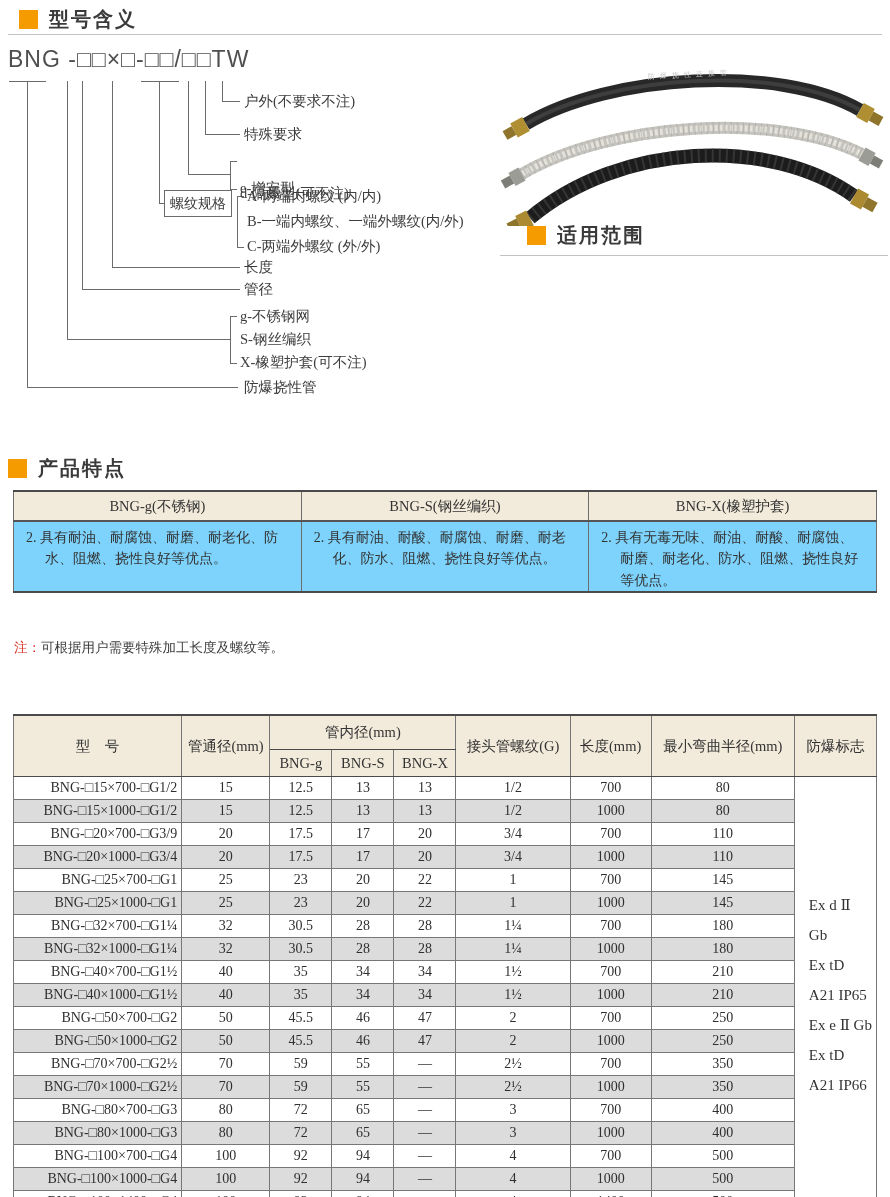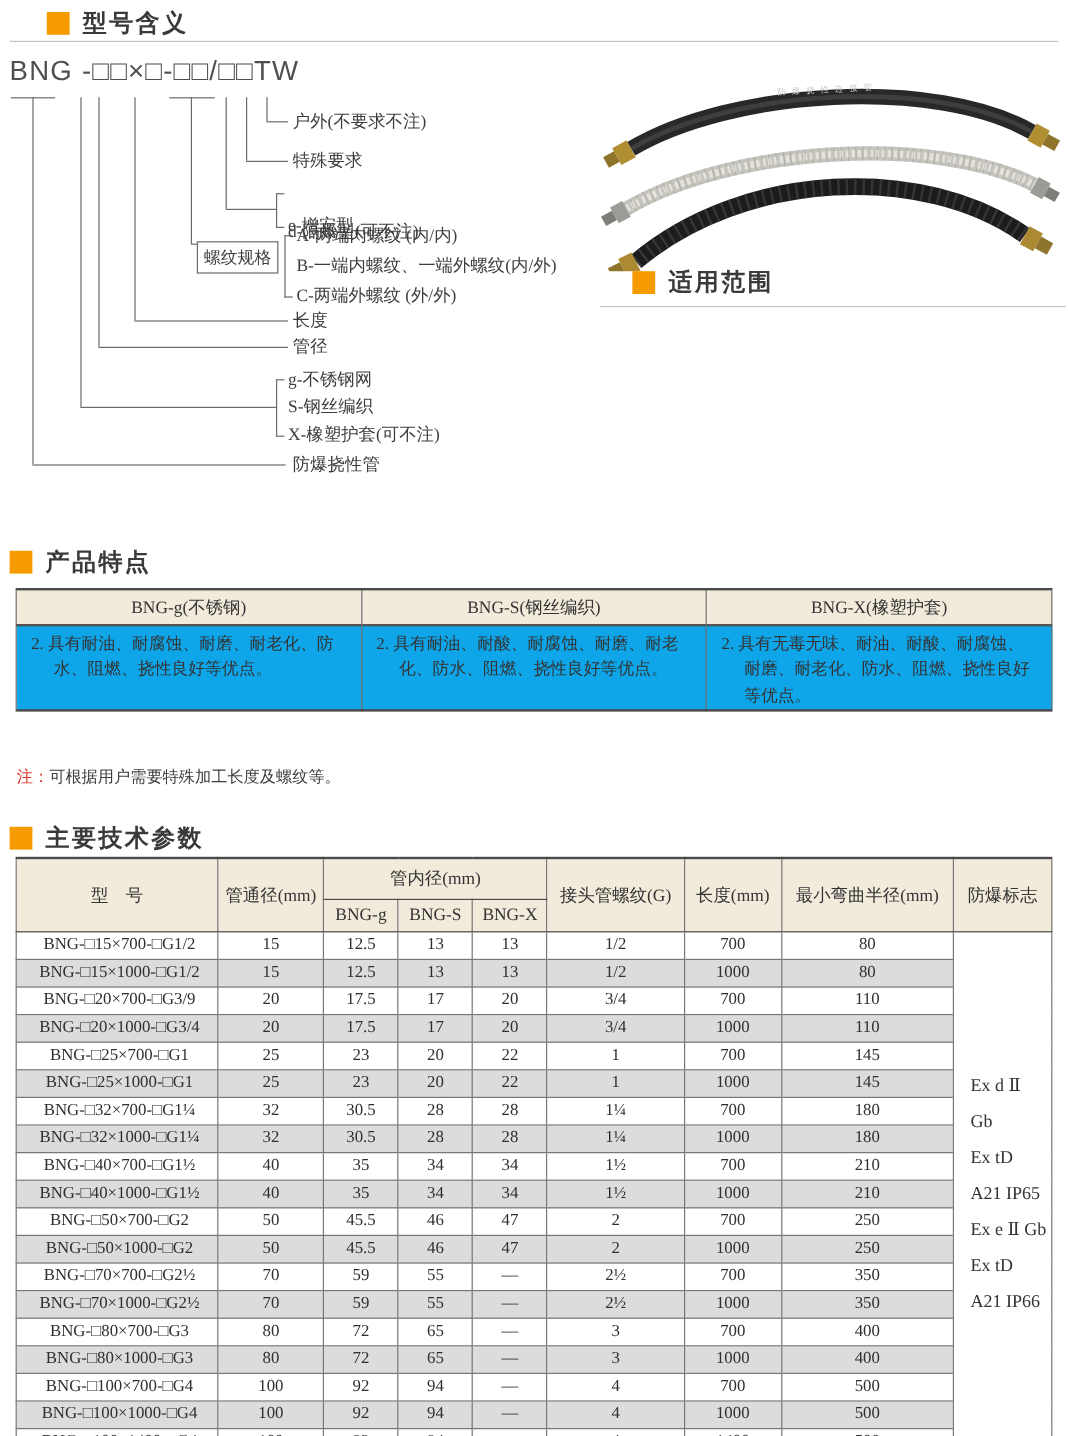--- a/index.html
+++ b/index.html
@@ -17,61 +17,61 @@
   .diagram{position:absolute;left:8px;top:46px;width:482px;height:368px;}
   .formula{position:absolute;left:0;top:0;font-family:"Liberation Sans","DejaVu Sans",sans-serif;
            font-size:23px;color:#4f4f4f;letter-spacing:1px;white-space:nowrap;}
   .vl{position:absolute;border-left:1.5px solid #6b6b6b;width:0;}
   .hl{position:absolute;border-top:1.5px solid #6b6b6b;height:0;}
   .br{position:absolute;width:6px;border-left:1.5px solid #6b6b6b;
       border-top:1.5px solid #6b6b6b;border-bottom:1.5px solid #6b6b6b;}
   .dlabel{position:absolute;transform:translateY(-50%);white-space:nowrap;
           font-size:14.5px;color:#3d3d3d;}
   .dbox{position:absolute;left:156px;top:144px;width:66px;height:25px;border:1.5px solid #6b6b6b;
-        display:flex;align-items:center;justify-content:center;font-size:14px;color:#3d3d3d;margin-top:11px;}
+        display:flex;align-items:center;justify-content:center;font-size:14px;color:#3d3d3d;}
 
   
   .scope{position:absolute;left:500px;top:222px;width:388px;}
   .scope-items{margin-top:12px;font-size:13.5px;line-height:28px;color:#333;}
   .scope-item{padding-left:21px;text-indent:-21px;}
 
   
   table{border-collapse:collapse;table-layout:fixed;}
   .features-table{position:absolute;left:13px;top:490px;width:864px;
                   border:1.5px solid #4a4a4a;border-top-width:2px;border-bottom-width:2px;}
   .features-table th,.features-table td{border:1px solid #6e6e6e;}
   .features-table th{background:#F2EBDB;height:26px;font-weight:normal;font-size:14.5px;
                      border-bottom:2px solid #555;}
   .features-table td{vertical-align:top;padding:5px 12px 0 12px;font-size:14px;line-height:1.52;}
   .features-table tr.r1 td{height:54px;}
-  .features-table tr.r2 td{height:51px;background:#0ea5e9;}
+  .features-table tr.r2 td{height:51px;background:#7dd3fc;}
   .hang{padding-left:1.35em;text-indent:-1.35em;}
   .note-line{position:absolute;left:14px;top:639px;font-size:13.5px;color:#3c3c3c;}
   .note-label{color:#D93025;}
 
   
   .params-table{position:absolute;left:13px;top:714px;width:864px;
                 border:1.5px solid #4a4a4a;border-top-width:2px;border-bottom-width:2px;}
   .params-table th,.params-table td{border:1px solid #777;font-weight:normal;}
   .params-table thead th{background:#F2EBDB;font-size:14.5px;color:#333;}
   .params-table thead tr:first-child th{height:31px;}
   .params-table thead tr:last-child th{height:24px;}
   .params-table thead th{border-bottom-color:#4a4a4a;}
   .params-table tbody td{height:22px;padding:0 4px;text-align:center;font-size:14px;color:#2f2f2f;}
-  .params-table tbody td.model-cell{text-align:center;padding-left:8px;white-space:nowrap;}
+  .params-table tbody td.model-cell{text-align:right;padding-left:8px;white-space:nowrap;}
   .params-table tbody tr:nth-child(even) td{background:#DCDCDC;}
   .params-table td.ex-cell{background:#fff !important;vertical-align:middle;text-align:left;
                            padding-left:14px;font-size:15px;color:#333;line-height:30px;}
 </style>
 </head>
 <body>
 
 <div class="page">
 
-  <div class="sec-head" style="left:25px;top:6px;padding-left:14px;">
+  <div class="sec-head" style="left:5px;top:6px;padding-left:14px;">
     <div class="sec-square"></div>
     <div class="sec-title">型号含义</div>
   </div>
   <div class="rule" style="left:8px;top:34px;width:874px;"></div>
 
   <div class="diagram">
     <div class="formula">BNG -□□×□-□□/□□TW</div>
 
     <div class="hl" style="left:1px;top:35px;width:37px;"></div>
     <div class="hl" style="left:133px;top:35px;width:38px;"></div>
@@ -177,24 +177,20 @@
             <div class="hang">2. 具有无毒无味、耐油、耐酸、耐腐蚀、耐磨、耐老化、防水、阻燃、挠性良好等优点。</div>
           </td>
     </tr>
   </tbody>
     </table>
 
   <div class="note-line">
     <span class="note-label">注：</span><span>可根据用户需要特殊加工长度及螺纹等。</span>
   </div>
 
-  <div class="sec-head" style="left:8px;top:685px;">
-    <div class="sec-square"></div>
-    <div class="sec-title">主要技术参数</div>
-  </div>
 
   <table class="params-table">
     <colgroup>
       <col style="width:168px">
         <col style="width:88px">
         <col style="width:62px">
         <col style="width:62px">
       <col style="width:62px">
         <col style="width:114px">
         <col style="width:81px">

